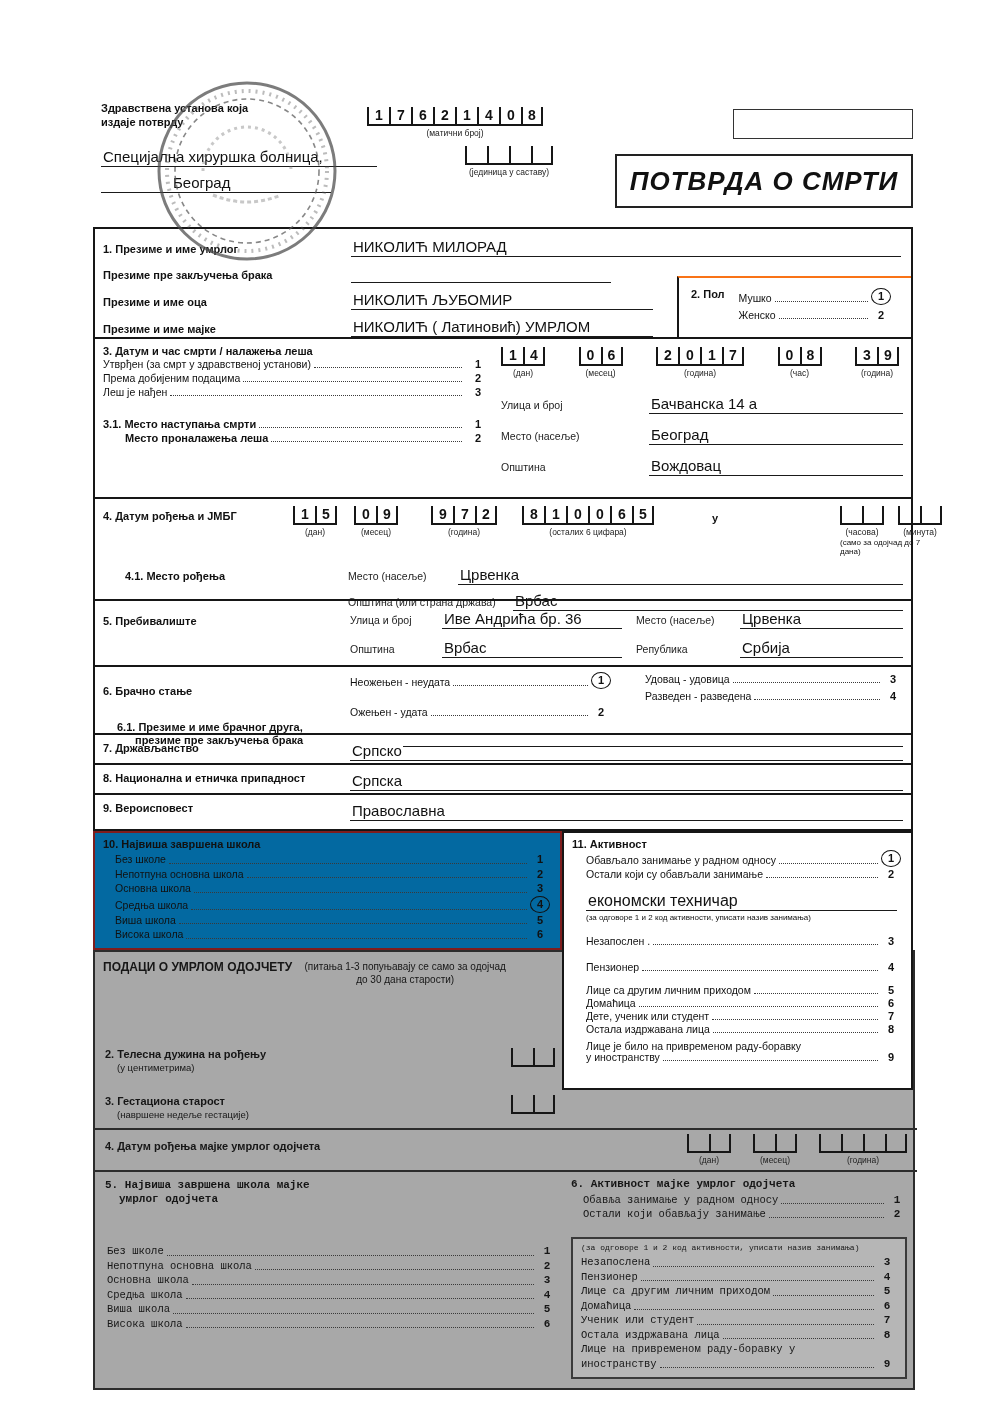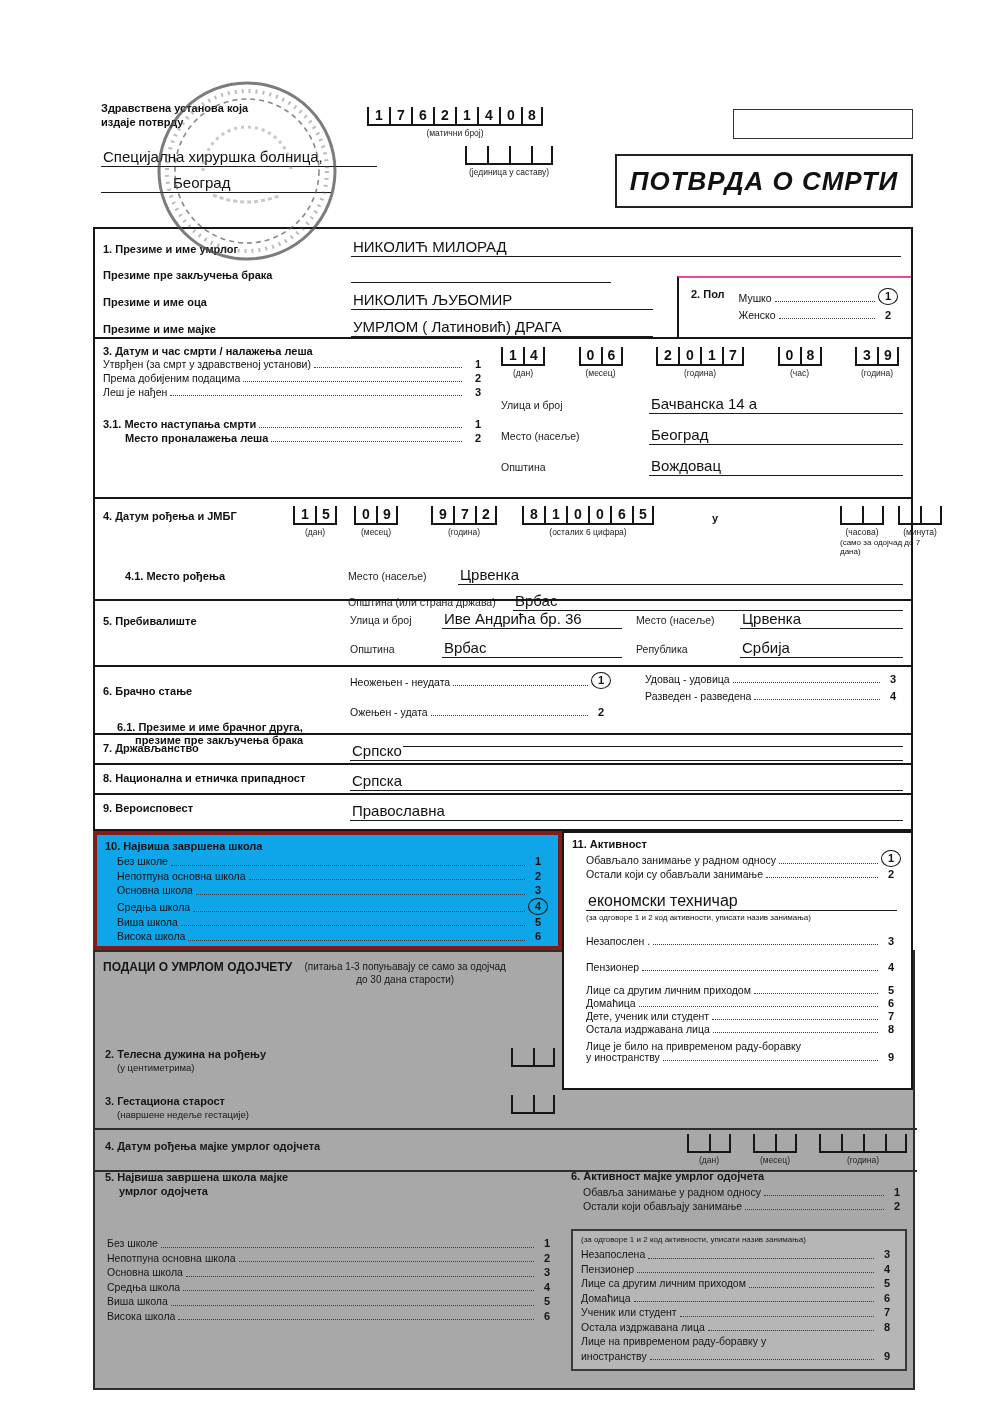--- a/index.html
+++ b/index.html
@@ -47,21 +47,21 @@
 
   
   .r1 { height:108px; padding:8px 10px 6px 8px; }
   .r1 .line { display:flex; align-items:flex-end; margin-bottom:7px; }
   .r1 .lbl { width:248px; flex:none; font-size:11px; font-weight:bold; padding-bottom:2px; }
   .r1 .lbl.sub { font-weight:bold; }
   .r1 .v { flex:1; }
   .r1 .v.short { margin-right:248px; }
   .r1 .v.mid { margin-right:290px; }
   .sex-cell { position:absolute; right:0; bottom:0; width:234px; height:61px; border-left:2px solid #161616;
-              border-top:2px solid #ec4899; background:#fff; padding:10px 13px 6px 12px; display:flex; gap:14px; }
+              border-top:2px solid #f97316; background:#fff; padding:10px 20px 6px 12px; display:flex; gap:14px; }
   .sex-cell .opts { flex:1; display:flex; flex-direction:column; gap:3px; }
 
   
   .r3 { height:160px; display:flex; }
   .r3 .left { width:400px; flex:none; padding:6px 4px 6px 8px; }
   .r3 .left .lrow .c { width:26px; }
   .r3 .right { flex:1; padding:8px 8px 6px 6px; }
   .r3 .combs { display:flex; justify-content:space-between; padding-right:4px; }
   .r3 .s31 { margin-top:18px; }
   .r3 .fieldline { display:flex; align-items:flex-end; margin-top:11px; }
@@ -99,22 +99,22 @@
   .r61 { display:flex; align-items:flex-end; margin-top:2px; }
   .r61 .lbls { width:300px; flex:none; font-size:11px; font-weight:bold; line-height:13px; padding-left:14px; }
   .r61 .uval { flex:1; }
 
   
   .r789 { height:30px; display:flex; align-items:flex-end; padding:0 8px 2px 8px; }
   .r789 .seclbl { width:247px; flex:none; padding-bottom:7px; }
   .r789 .uval { flex:1; font-size:15px; }
 
   
-  .box10 { position:absolute; left:93px; top:831px; width:469px; height:119px; background:#0ea5e9;
-           border:4px solid #7f1d1d; z-index:3; padding:5px 10px 4px 8px; }
+  .box10 { position:absolute; left:93px; top:831px; width:469px; height:119px; background:#0369a1;
+           border:2px solid #7f1d1d; z-index:3; padding:5px 10px 4px 8px; }
   .box10 .optlist { margin-top:2px; padding-left:12px; display:flex; flex-direction:column; gap:0px; }
   .box10 .lrow { line-height:14.5px; }
   .box11 { position:absolute; left:562px; top:831px; width:351px; height:259px; background:#fff;
            border:2px solid #161616; z-index:3; padding:5px 10px 4px 8px; }
   .box11 .ind { padding-left:14px; }
   .box11 .occ { margin:10px 4px 0 14px; font-size:16px; }
   .box11 .note { font-size:8px; margin:2px 0 0 14px; white-space:nowrap; }
   .box11 .list { padding-left:14px; margin-top:8px; }
   .box11 .list .lrow { line-height:13px; }
   .mt14 { margin-top:13px; } .mt10 { margin-top:10px; } .mt4 { margin-top:4px; }
@@ -127,21 +127,21 @@
   .gtitle .t2 { font-size:10px; margin-left:8px; width:210px; text-align:center; line-height:13px; }
   .gq { position:absolute; left:10px; display:flex; width:450px; align-items:flex-start; }
   .gq .ql { flex:1; }
   .gq .ql .seclbl { font-size:11px; }
   .gq .ql .unit { font-size:9.5px; margin-top:2px; padding-left:12px; }
   .gq .comb { flex:none; }
   .ghr { position:absolute; left:0; width:822px; border-top:2px solid #2c2c2c; }
   .gq4 { position:absolute; left:10px; top:182px; width:802px; display:flex; align-items:flex-start; }
   .gq4 .seclbl { flex:1; padding-top:6px; }
   .gq4 .combs { display:flex; gap:22px; }
-  .gcols { position:absolute; left:0; top:214px; width:822px; display:flex; }
+  .gcols { position:absolute; left:0; top:222px; width:822px; display:flex;font-family:Liberation Mono, monospace; }
   .gcol5 { width:470px; flex:none; padding:4px 8px 0 10px; }
   .gcol5 .hd { font-size:11px; font-weight:bold; line-height:14px; }
   .gcol5 .optlist { margin-top:38px; padding-left:2px; }
   .gcol5 .lrow { line-height:14.5px; }
   .gcol6 { flex:1; padding:4px 10px 0 6px; }
   .gcol6 .hd { font-size:11px; font-weight:bold; }
   .gcol6 .ind { padding-left:12px; margin-top:3px; }
   .q6box { margin-top:16px; border:2px solid #3a3a3a; background:#b6b6b6; padding:4px 8px 6px 8px; }
   .q6box .note { font-size:8px; white-space:nowrap; margin-bottom:3px; }
   .q6box .lrow { line-height:14.5px; }
@@ -207,21 +207,21 @@
       <div class="line">
         <div class="lbl sub">Презиме пре закључења брака</div>
         <div class="uval v mid"></div>
       </div>
       <div class="line">
         <div class="lbl sub">Презиме и име оца</div>
         <div class="uval v short">НИКОЛИЋ ЉУБОМИР</div>
       </div>
       <div class="line">
         <div class="lbl sub">Презиме и име мајке</div>
-        <div class="uval v short">УМРЛОМ ( Латиновић) ДРАГА</div>
+        <div class="uval v short">НИКОЛИЋ ( Латиновић) УМРЛОМ</div>
       </div>
 
       <div class="sex-cell">
         <div class="seclbl">2. Пол</div>
         <div class="opts">
           <div class="lrow">
             <span class="t">Мушко</span>
             <span class="dots"></span>
             <span class="c circ">1</span>
           </div>

